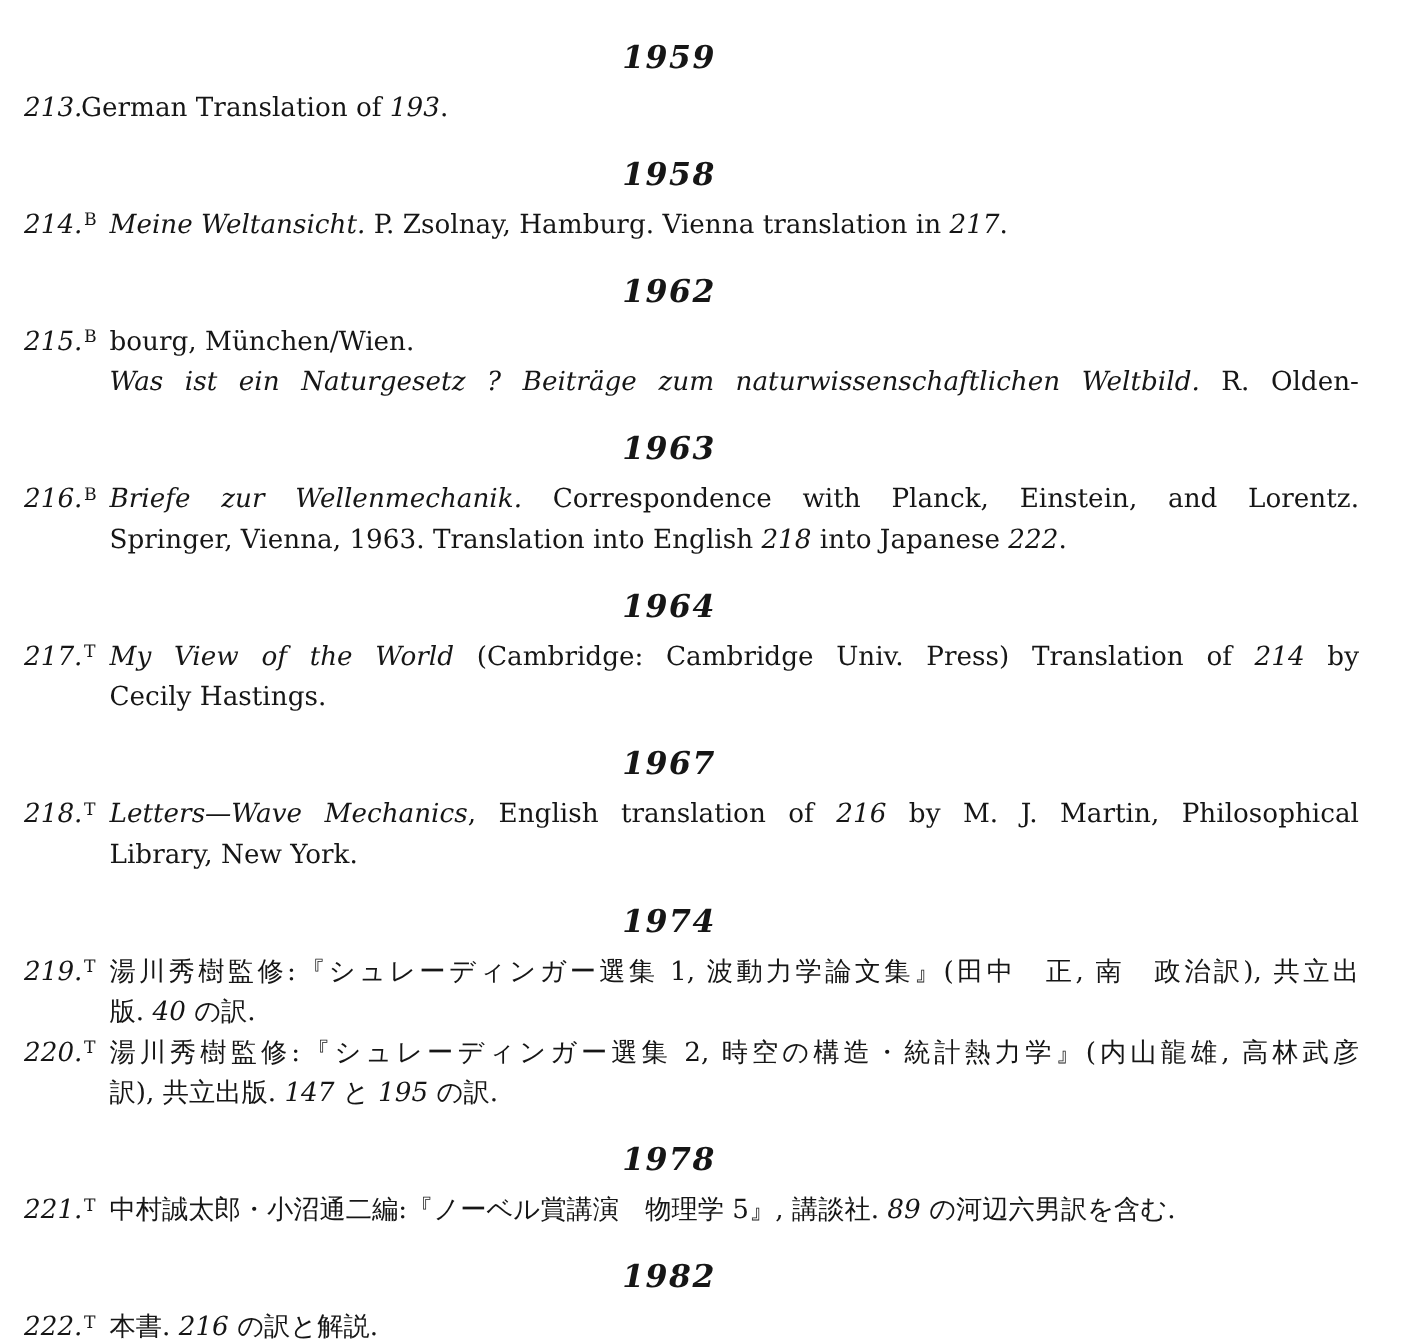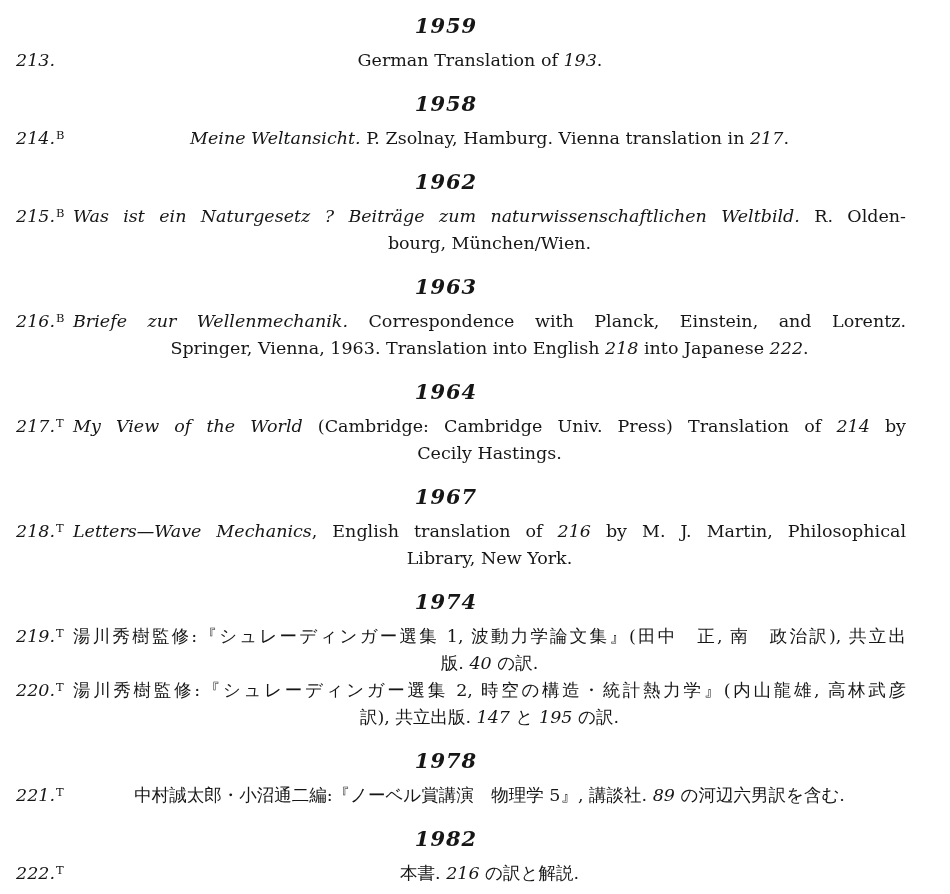--- a/index.html
+++ b/index.html
@@ -21,21 +21,21 @@
   .year-heading {
     text-align: center;
     font-style: italic;
     font-weight: bold;
     font-size: 21px;
     line-height: 28px;
     margin: 16px 30px 7px 0;
     letter-spacing: 1px;
   }
   .year-section:first-child .year-heading {
-    margin-top: 4px;
+    margin-top: 16px;
   }
   .entry {
     position: relative;
     padding-left: 57px;
     font-size: 17.5px;
     line-height: 27px;
   }
   .entry.tight {
     padding-left: 38px;
   }
@@ -49,21 +49,21 @@
   .entry-sup {
     font-style: normal;
     font-size: 11.5px;
     line-height: 0;
     position: relative;
     top: -0.45em;
     vertical-align: baseline;
     margin-left: 1px;
   }
   .entry-line {
-    text-align: center;
+    text-align: left;
   }
   .entry-line.justified {
     text-align: justify;
     text-align-last: justify;
   }
   .it {
     font-style: italic;
   }
 </style>
 </head>
@@ -81,22 +81,22 @@
       <div class="year-heading">1958</div>
       <div class="entry">
         <span class="entry-number">214.<sup class="entry-sup">B</sup></span>
         <div class="entry-line"><span class="it">Meine Weltansicht.</span><span> P. Zsolnay, Hamburg. Vienna translation in </span><span class="it">217</span><span>.</span></div>
       </div>
     </section>
     <section class="year-section">
       <div class="year-heading">1962</div>
       <div class="entry">
         <span class="entry-number">215.<sup class="entry-sup">B</sup></span>
+        <div class="entry-line"><span>bourg, München/Wien.</span></div>
         <div class="entry-line justified"><span class="it">Was ist ein Naturgesetz ? Beiträge zum naturwissenschaftlichen Weltbild.</span><span> R. Olden-</span></div>
-        <div class="entry-line"><span>bourg, München/Wien.</span></div>
       </div>
     </section>
     <section class="year-section">
       <div class="year-heading">1963</div>
       <div class="entry">
         <span class="entry-number">216.<sup class="entry-sup">B</sup></span>
         <div class="entry-line justified"><span class="it">Briefe zur Wellenmechanik.</span><span> Correspondence with Planck, Einstein, and Lorentz.</span></div>
         <div class="entry-line"><span>Springer, Vienna, 1963. Translation into English </span><span class="it">218</span><span> into Japanese </span><span class="it">222</span><span>.</span></div>
       </div>
     </section>

